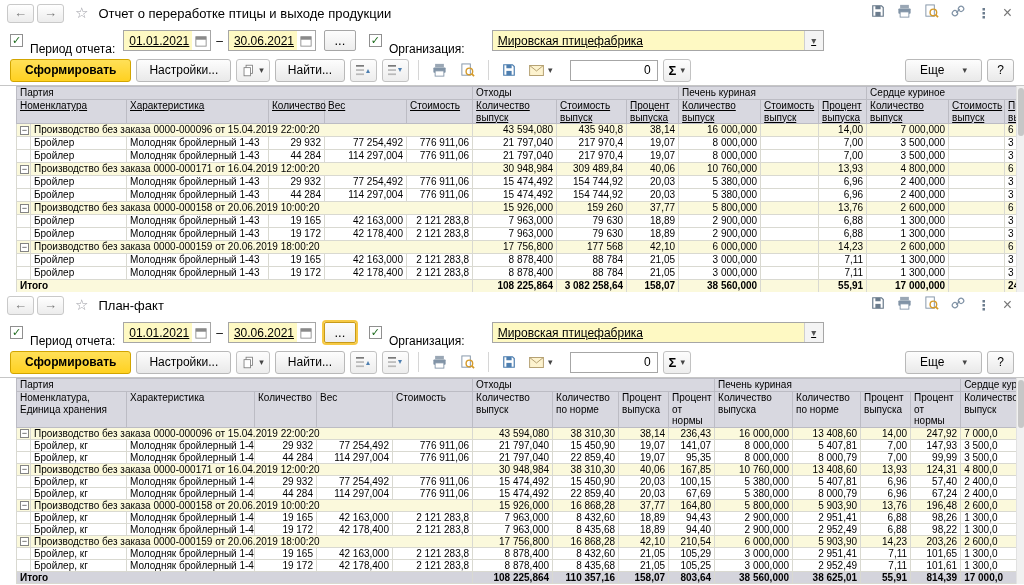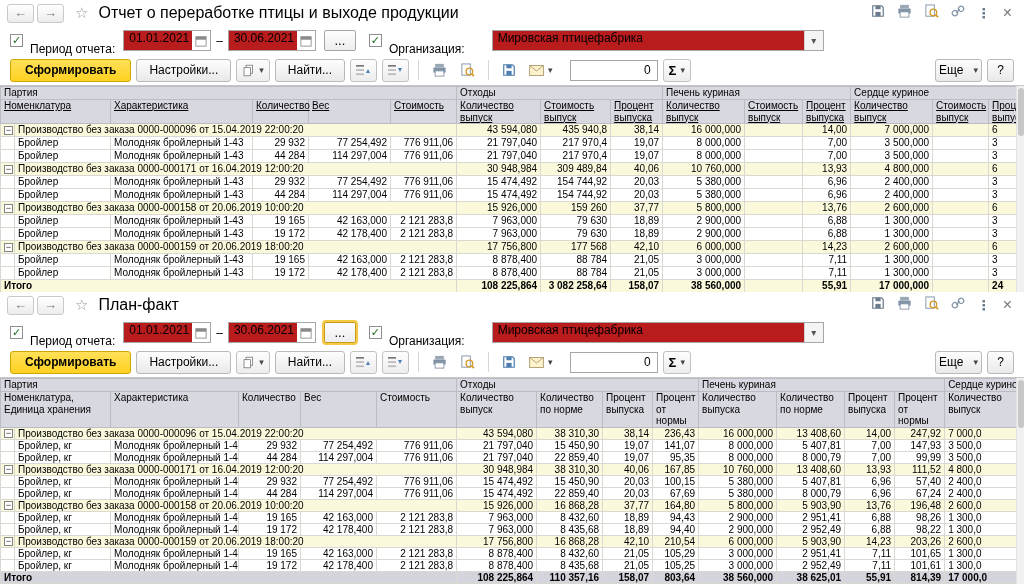--- a/index.html
+++ b/index.html
@@ -7,30 +7,30 @@
     font-family:"Liberation Sans","DejaVu Sans",sans-serif;color:#000;}
   button{font-family:inherit;cursor:default;}
   .window{position:relative;background:#fff;}
   #report1{height:292px;border-bottom:1px solid #9a9aa0;}
   #report2{height:292px;}
 
   .titlebar{display:flex;align-items:center;height:26px;padding:0 7px;gap:3px;}
   .nav-btn{width:27px;height:19px;border:1px solid #c9c9c9;border-radius:3px;
     background:linear-gradient(#ffffff,#ececec);color:#7a7a7a;font-size:13px;line-height:16px;text-align:center;}
   .star{color:#9b9ba3;font-size:15px;margin:0 5px 0 8px;}
-  .wtitle{font-size:16px;white-space:nowrap;margin-left:2px;}
+  .wtitle{font-size:13px;white-space:nowrap;margin-left:2px;}
   .win-icons{margin-left:auto;display:flex;align-items:center;gap:12px;padding-right:5px;}
   .glyph-menu{font-size:14px;color:#6b7c8d;font-weight:bold;}
   .glyph-close{font-size:16px;color:#777;line-height:1;}
 
   .filters{display:flex;align-items:center;height:29px;padding:0 10px;font-size:12px;gap:5px;}
   .chk{width:13px;height:13px;border:1px solid #8f8f8f;background:#fff;display:inline-flex;
     align-items:center;justify-content:center;font-size:11px;color:#1d6b1d;font-weight:bold;line-height:1;flex:none;}
   .flabel{margin:17px 3px 0 2px;white-space:nowrap;}
-  .field{display:inline-flex;align-items:flex-start;height:21px;border:1px solid #a6a6a6;background:#b91c1c;}
+  .field{display:inline-flex;align-items:center;height:21px;border:1px solid #a6a6a6;background:#fef9c3;text-decoration:underline;}
   .date-field{width:88px;}
   .field .val{flex:1;padding:0 5px;font-size:12px;white-space:nowrap;overflow:hidden;}
   .mini-btn{width:18px;height:19px;display:flex;align-items:center;justify-content:center;background:#fff;border:none;}
   .dots-btn{height:21px;min-width:32px;border:1px solid #a6a6a6;border-radius:2px;margin-left:3px;
     background:linear-gradient(#fdfdfd,#ededed);font-size:13px;line-height:8px;padding:0 8px;text-align:center;}
   .dots-accent{border-color:#c79a19;box-shadow:0 0 0 2px #f6c944;}
   .org-field{width:332px;margin-left:19px;}
   .combo-arrow{width:19px;height:19px;display:flex;align-items:center;justify-content:center;
     color:#555;border-left:1px solid #cfcfcf;font-size:10px;background:#f4f4f4;}
 
@@ -41,24 +41,24 @@
   .icon-btn{height:23px;border:1px solid #c2c2c2;border-radius:3px;background:linear-gradient(#fdfdfd,#ededed);
     display:inline-flex;align-items:center;justify-content:center;padding:0 5px;gap:2px;}
   .flat-btn{height:23px;border:none;background:transparent;display:inline-flex;align-items:center;
     justify-content:center;padding:0 4px;gap:2px;}
   .drop{font-size:9px;color:#444;margin-left:2px;}
   .sep{width:1px;height:20px;background:#d6d6d6;margin:0 4px;flex:none;}
   .counter{width:88px;height:21px;border:1px solid #a6a6a6;background:#fff;font-size:12px;
     display:flex;align-items:center;justify-content:flex-end;padding:0 6px;margin-left:8px;}
   .sum-txt{font-size:13px;font-weight:bold;}
   .spacer{flex:1;}
-  .btn-more{padding:0 3px;gap:8px;}
+  .btn-more{padding:0 14px;gap:16px;}
   .btn-help{width:27px;padding:0;}
 
-  .tablewrap{position:relative;overflow:hidden;border-top:1px solid #c6c6c6;height:207px;background:#fff;}
+  .tablewrap{position:relative;overflow:hidden;border-top:1px solid #c6c6c6;height:207px;background:#fff;padding-left:16px;}
   table.grid{border-collapse:collapse;table-layout:fixed;width:1028px;font-size:10px;}
   table.grid th{background:#d8d8e0;border:1px solid #bcbcc4;font-weight:normal;text-align:left;
     vertical-align:top;padding:0 3px;white-space:normal;line-height:1.15;font-size:10px;}
   table.grid thead tr:first-child th{height:13px;white-space:nowrap;overflow:hidden;}
   #report1 table.grid thead tr:nth-child(2) th{height:23px;text-decoration:underline;}
   #report2 table.grid thead tr:nth-child(2) th{height:30px;}
   table.grid td{border:1px solid #d9d9d1;padding:0 3px;white-space:nowrap;overflow:hidden;
     height:12px;line-height:12px;}
   #report2 table.grid td{height:11px;line-height:11px;}
   tr.g td,tr.p td{background:#fbf9dc;}
@@ -688,21 +688,21 @@
           <tr class="g">
             <td class="tree"><span class="expander">−</span></td>
             <td colspan="5" class="lbl">Производство без заказа 0000-000171 от 16.04.2019 12:00:20</td>
             <td class="num">30 948,984</td>
             <td class="num">38 310,30</td>
             <td class="num">40,06</td>
             <td class="num">167,85</td>
             <td class="num">10 760,000</td>
             <td class="num">13 408,60</td>
             <td class="num">13,93</td>
-            <td class="num">111,52</td>
+            <td class="num">124,31</td>
             <td class="num lastcol">4 800,0</td>
           </tr>
           <tr class="d">
             <td class="tree"></td>
             <td>Бройлер, кг</td>
             <td>Молодняк бройлерный 1-43</td>
             <td class="num">29 932</td>
             <td class="num">77 254,492</td>
             <td class="num">776 911,06</td>
             <td class="num">15 474,492</td>

